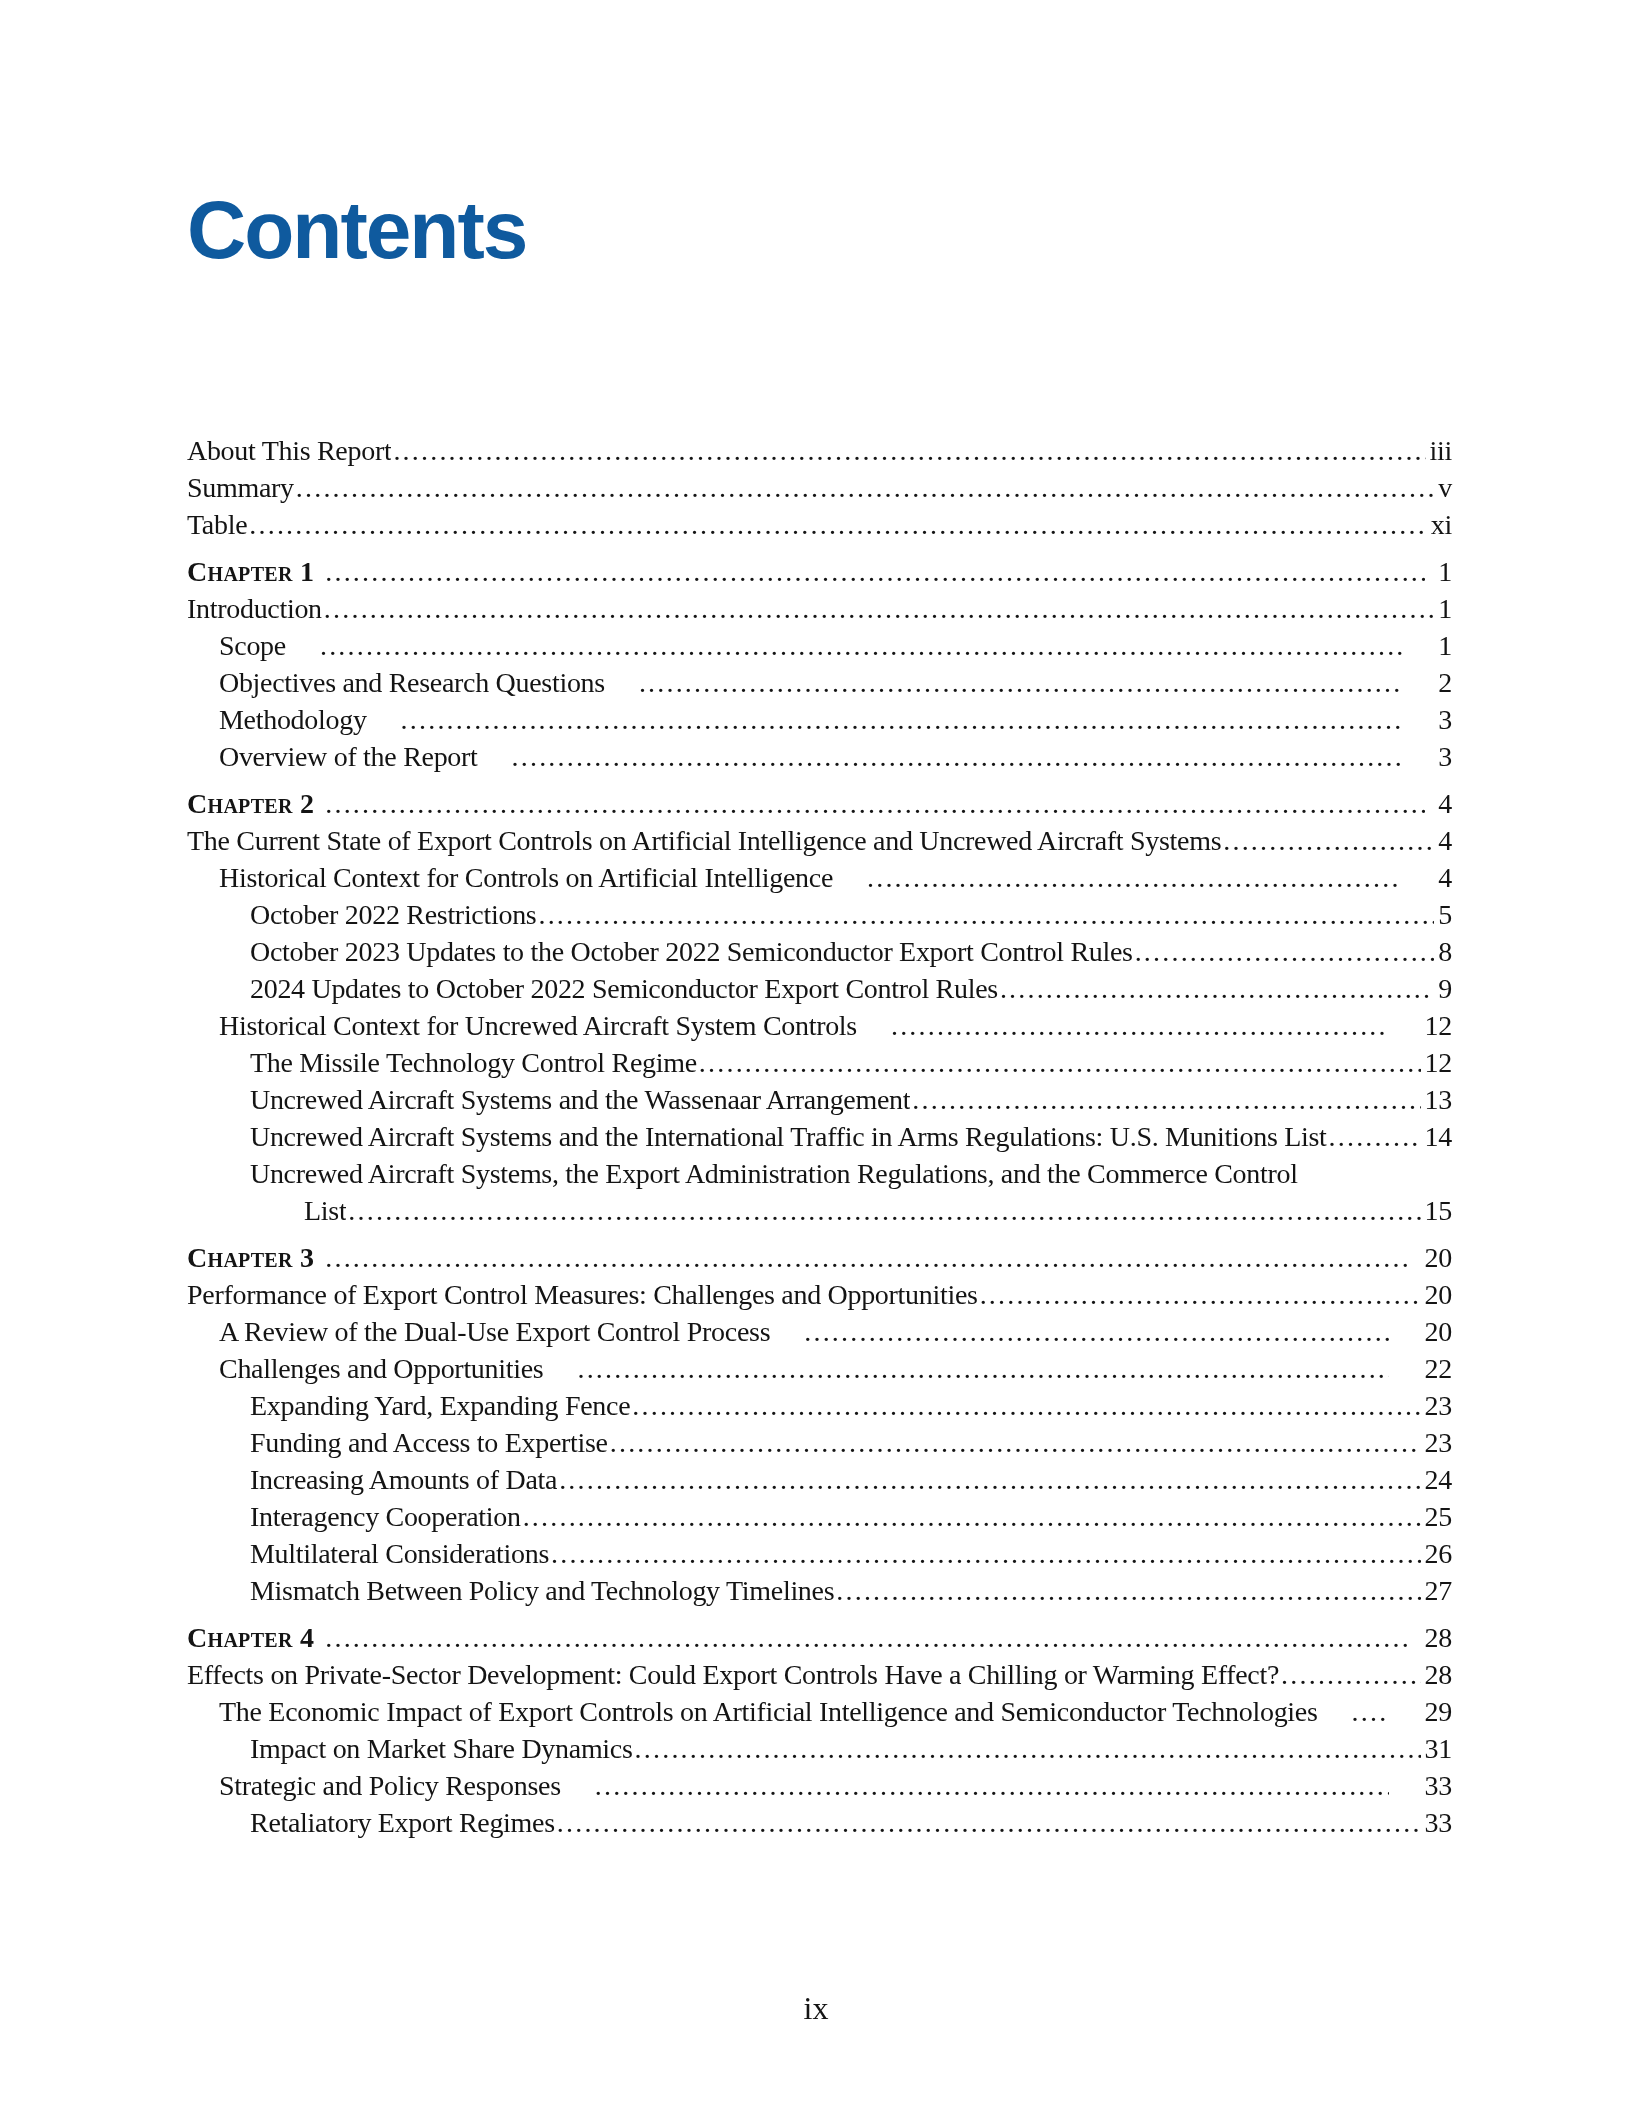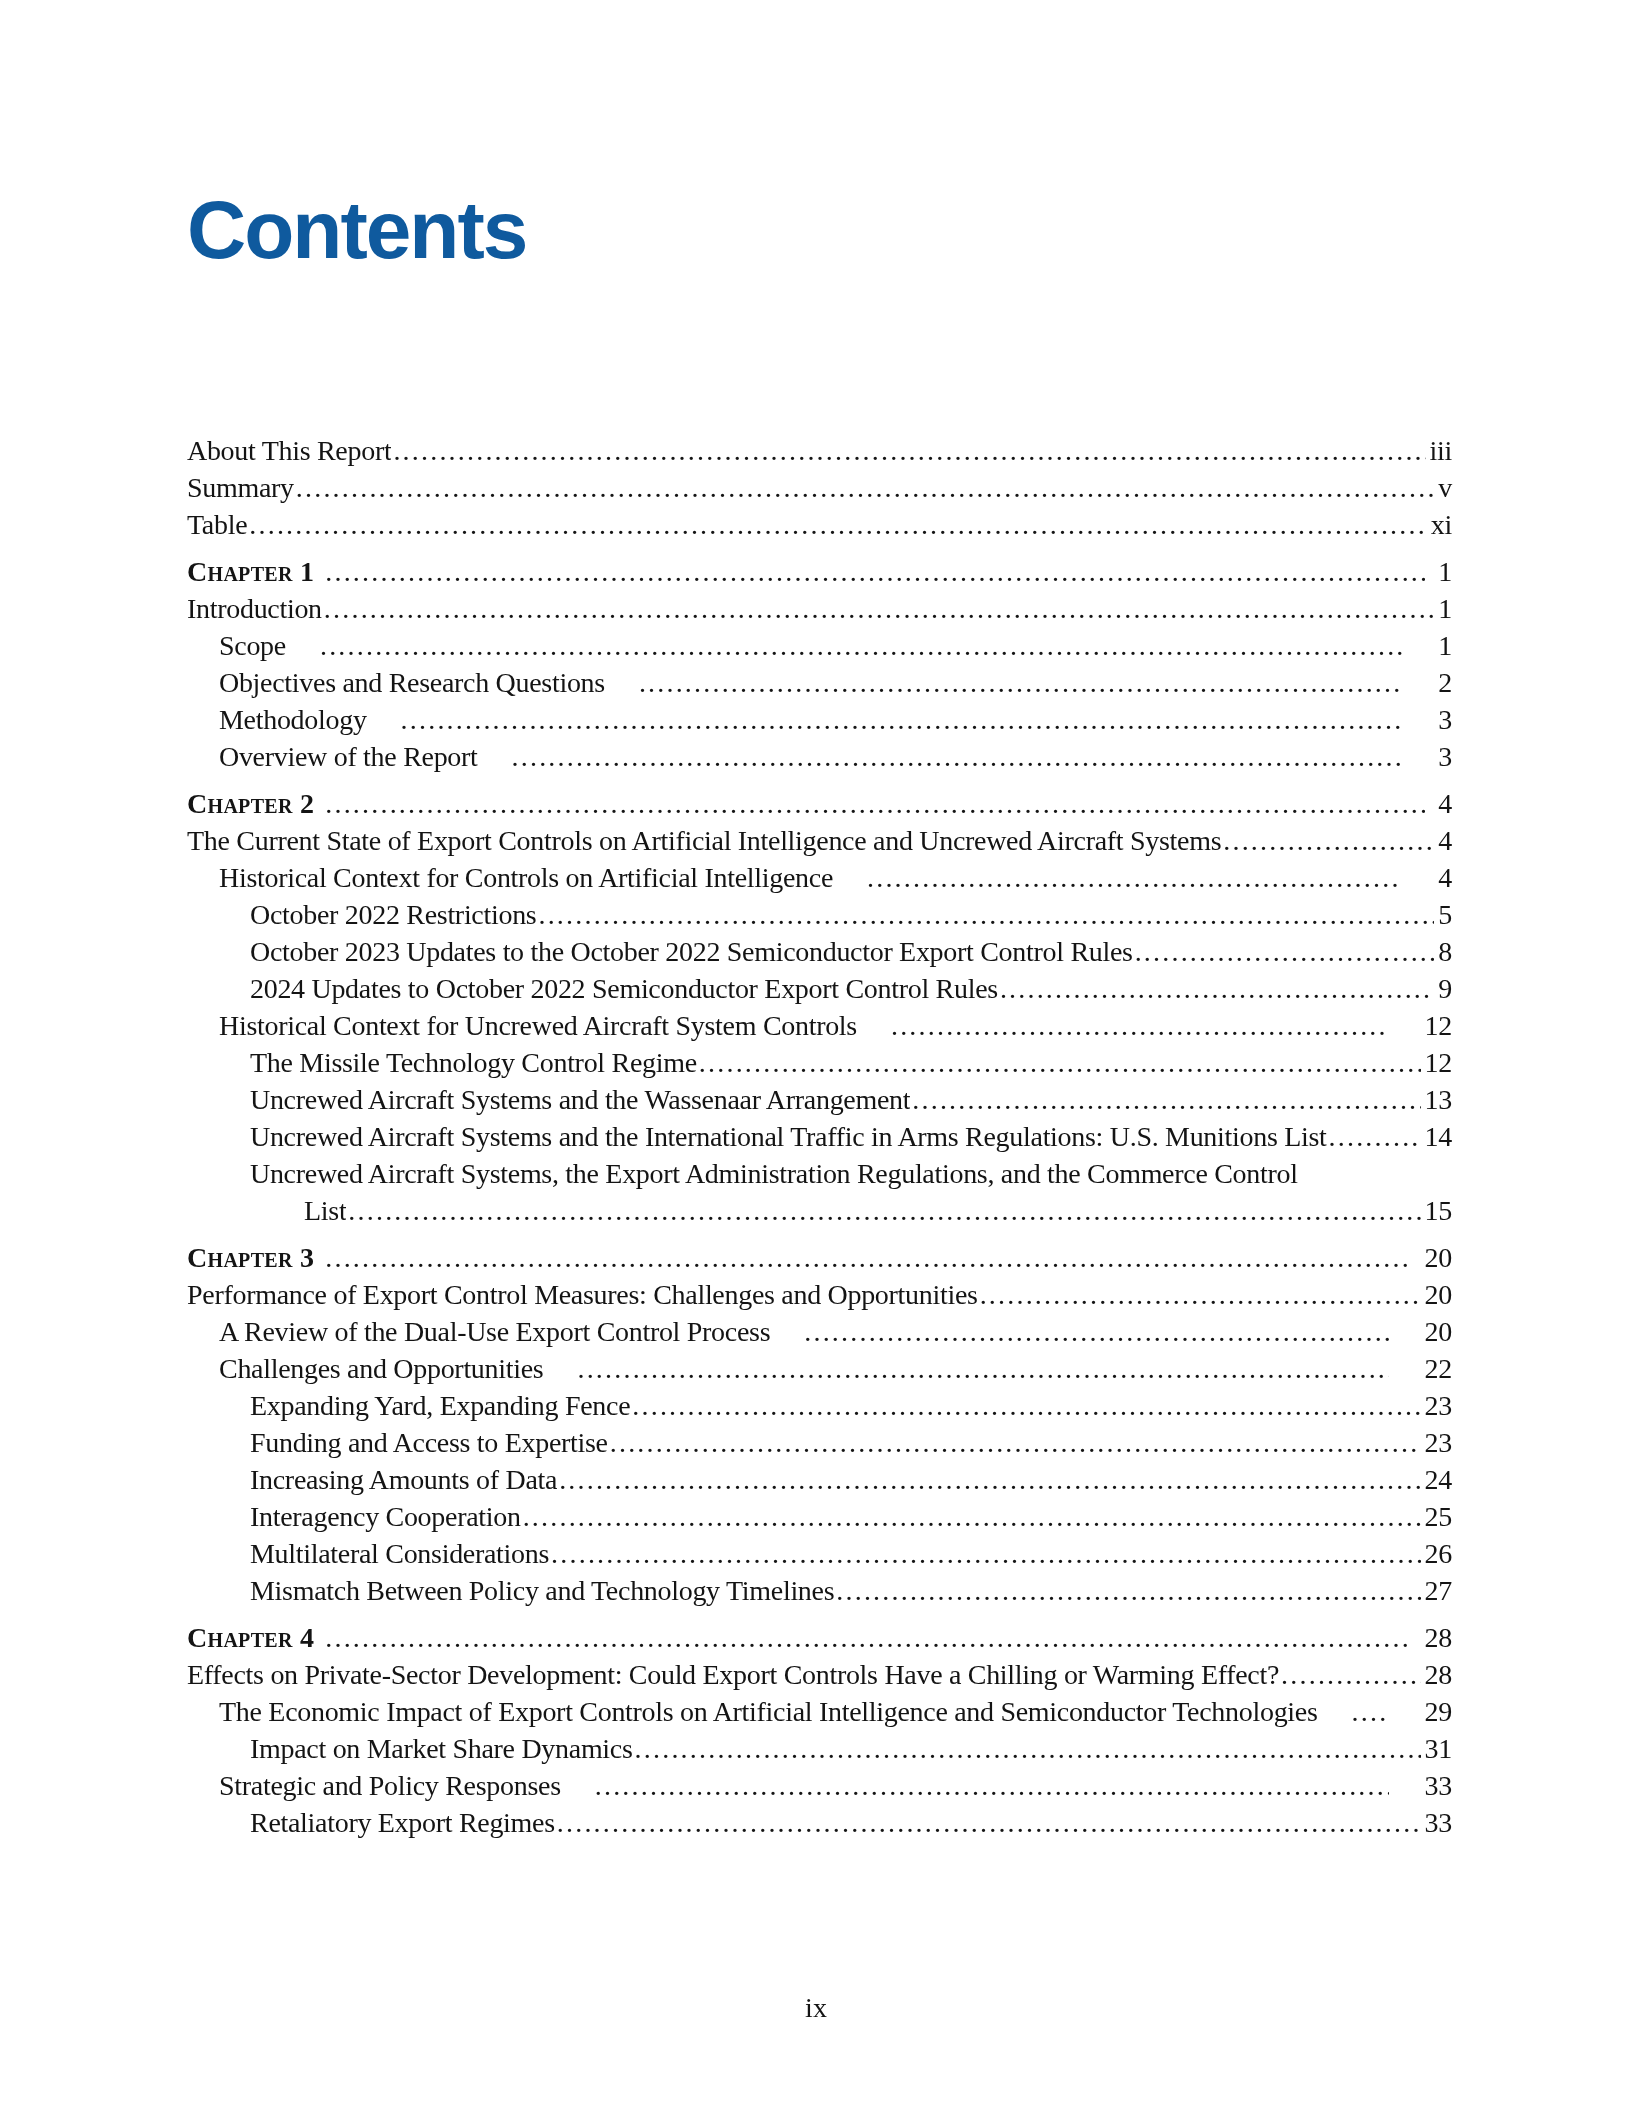--- a/index.html
+++ b/index.html
@@ -66,21 +66,21 @@
     flex: 0 0 auto;
     padding-left: 4px;
     text-align: right;
   }
   .footer-folio {
     position: absolute;
     left: 0;
     right: 0;
     bottom: 88px;
     text-align: center;
-    font-size: 28px;
+    font-size: 32px;
     line-height: 32px;
     margin-top: 40px;
   }
 </style>
 </head>
 <body>
 
 <div class="page">
   <h1 class="page-title" style="color: rgb(15, 90, 158);">Contents</h1>
 

